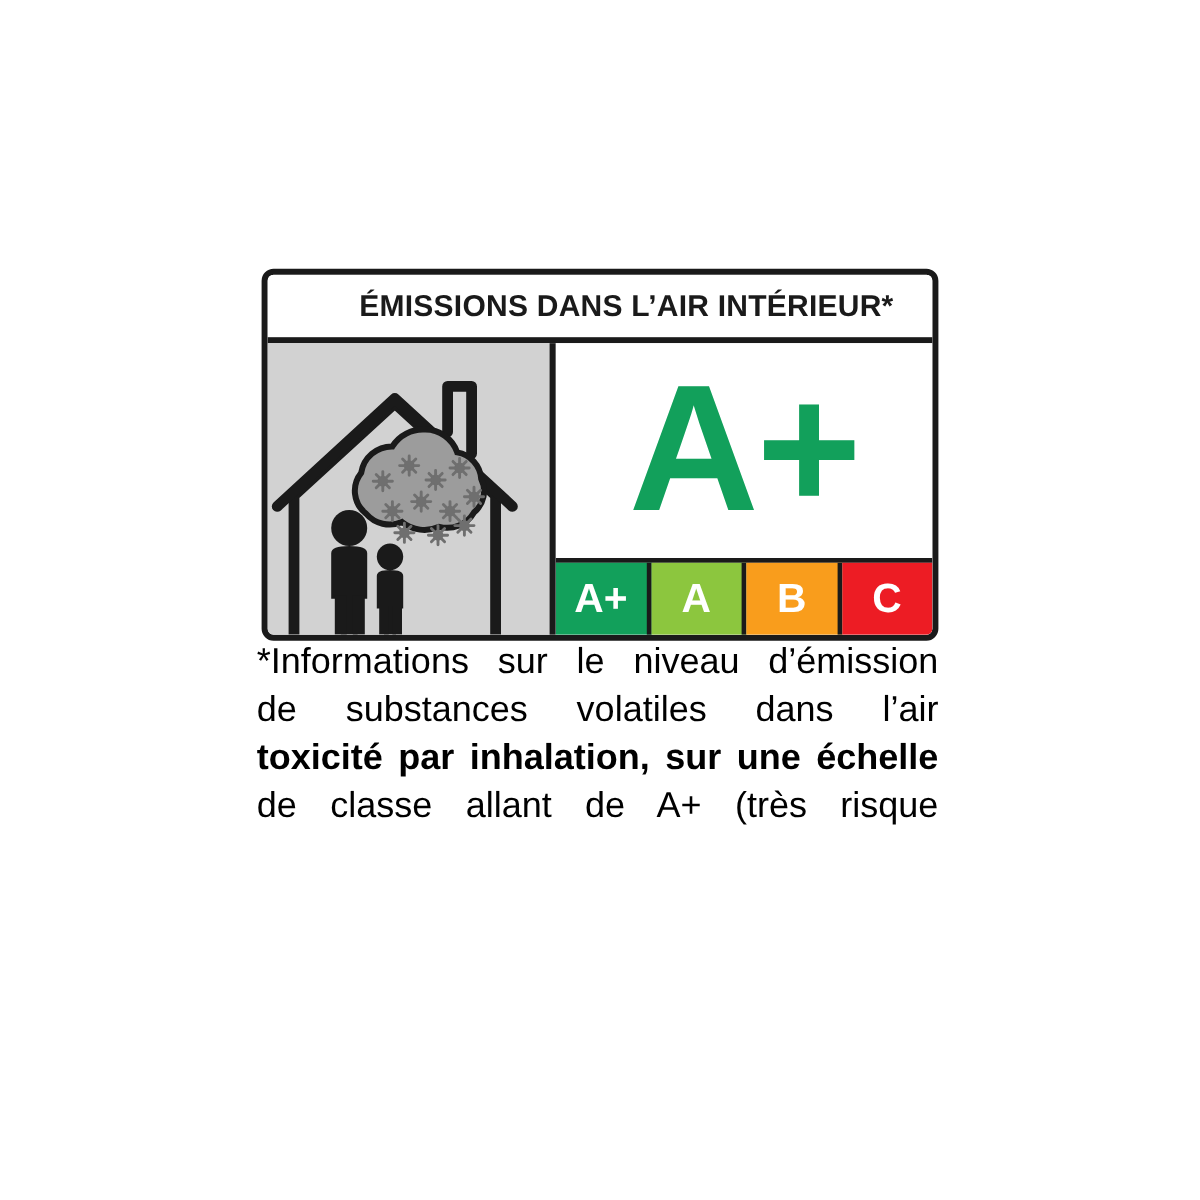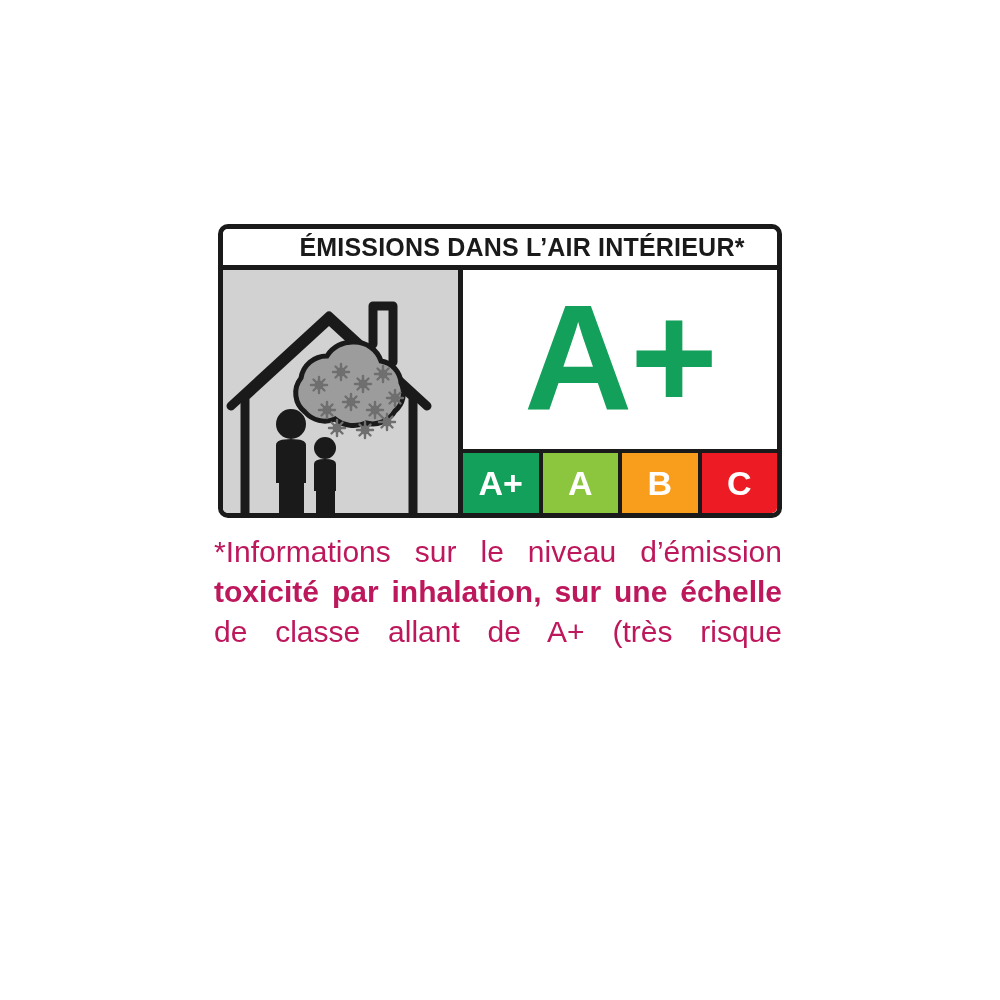--- a/index.html
+++ b/index.html
@@ -29,21 +29,21 @@
 
   .label-box {
     box-sizing: border-box;
     border: 5px solid #1a1a1a;
     border-radius: 10px;
     background: #ffffff;
     overflow: hidden;
   }
 
   .label-title {
-    height: 36px;
+    height: 52px;
     display: flex;
     align-items: center;
     justify-content: center;
     font-size: 25px;
     font-weight: bold;
     letter-spacing: 0.2px;
     color: #1a1a1a;
     background: #ffffff;
     white-space: nowrap;
     padding-left: 44px;
@@ -113,21 +113,21 @@
   }
 
   
   .footnote {
     position: absolute;
     left: 214px;
     top: 532px;
     width: 568px;
     font-size: 30px;
     line-height: 40px;
-    color: #be185d;
+    color: #000000;
     text-align: justify;
     text-justify: inter-word;
   }
   .footnote .last-line {
     display: block;
   }
 </style>
 </head>
 <body>
 
@@ -217,17 +217,18 @@
             <div class="scale-cell" style="background:#ed1c24;">C</div>
           </div>
         </div>
 
       </div>
     </div>
   </div>
 
   <div class="footnote">
     <div style="text-align: justify; text-align-last: justify;">*Informations sur le niveau d’émission</div>
+    <div style="text-align: justify; text-align-last: justify;">de substances volatiles dans l’air</div>
     <div style="text-align: justify; text-align-last: justify; font-weight: bold;">toxicité par inhalation, sur une échelle</div>
     <div style="text-align: justify; text-align-last: justify;">de classe allant de A+ (très risque</div>
   </div>
 
 </div>
 
 </body></html>

